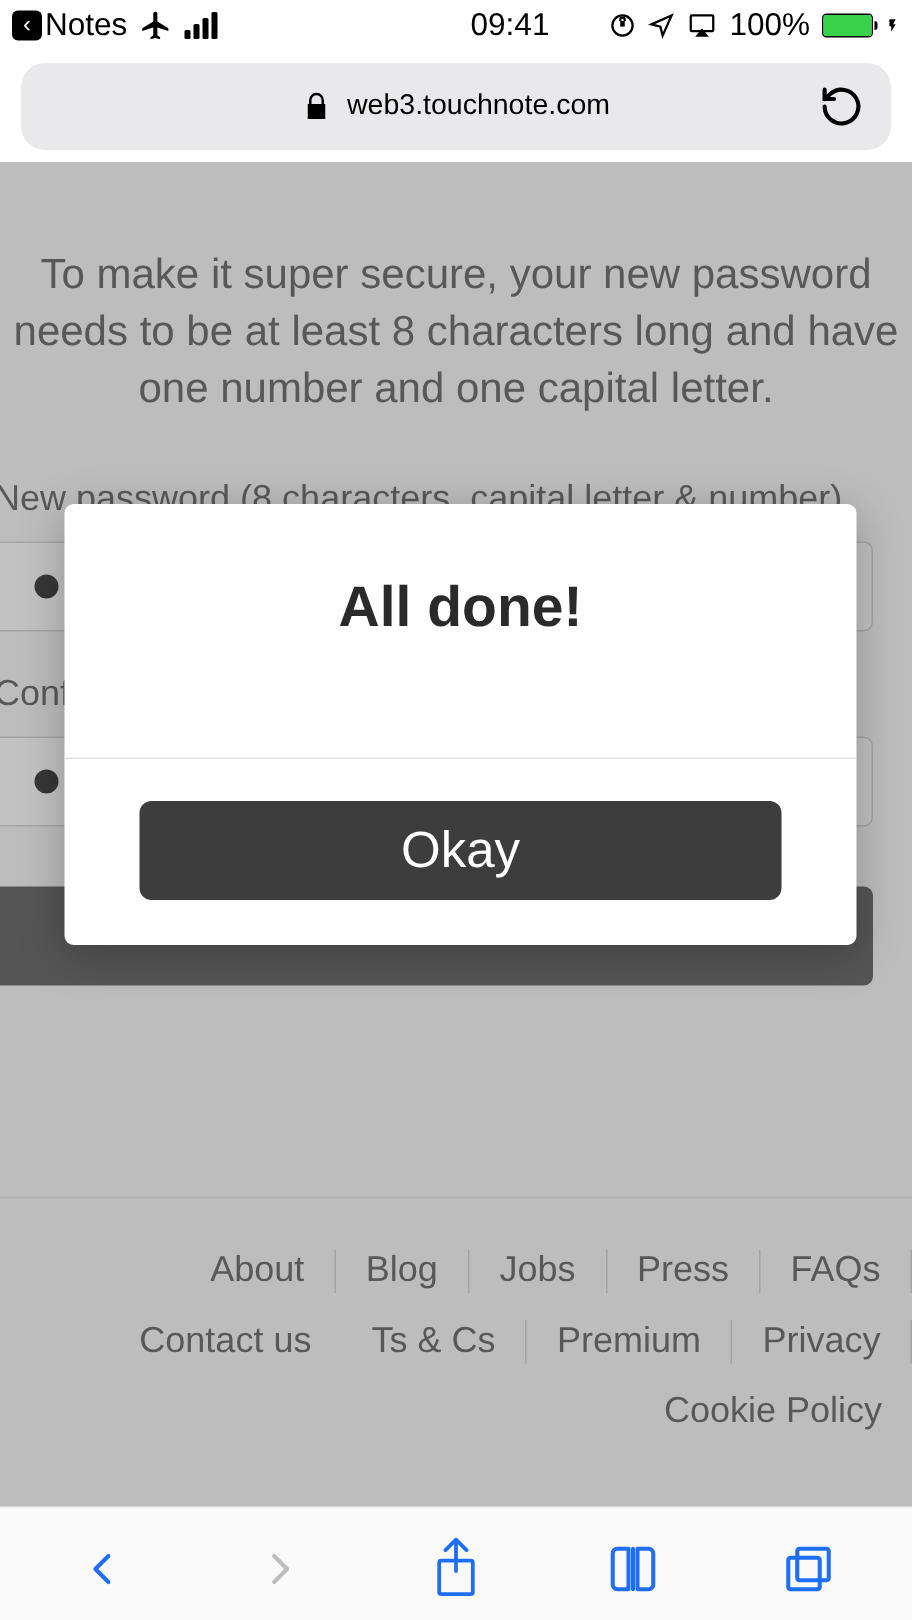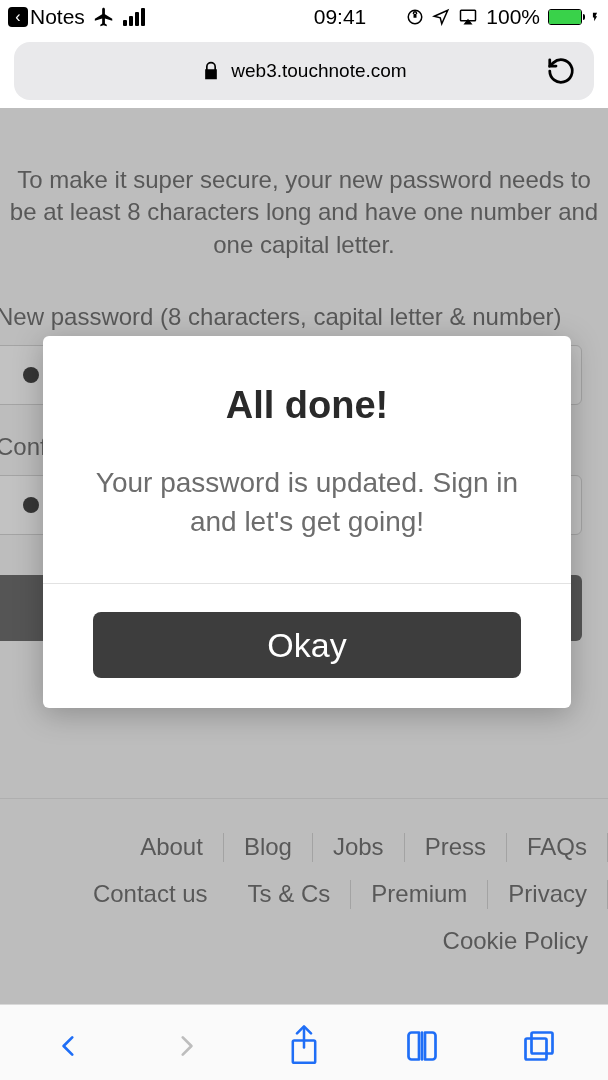--- a/index.html
+++ b/index.html
@@ -21,21 +21,21 @@
     .battery-fill{height:100%;width:100%;background:#39d24a;border-radius:1.5px;}
     .bolt{font-size:18px;}
     
     .url-wrap{padding:8px 14px;background:#fff;}
     .url-bar{height:58px;background:#e9e9eb;border-radius:16px;display:flex;align-items:center;justify-content:center;position:relative;}
     .url-text{font-size:19px;color:#000;display:flex;align-items:center;gap:10px;}
     .reload{position:absolute;right:18px;font-size:28px;color:#000;}
     
     .page{position:relative;height:896px;background:#f6f6f6;}
     .page-inner{padding:56px 0 0;}
-    .desc{font-size:24px;color:#3f3f3f;text-align:center;line-height:1.35;padding:0 4px;}
+    .desc{font-size:28px;color:#3f3f3f;text-align:center;line-height:1.35;padding:0 4px;}
     .label{font-size:24px;color:#3f3f3f;margin-top:42px;margin-left:-4px;}
     .input{margin-top:14px;height:60px;border:1px solid #c9c9c9;border-radius:6px;background:#fff;display:flex;align-items:center;padding:0 16px;margin-left:-20px;margin-right:26px;}
     .dot{width:16px;height:16px;border-radius:50%;background:#000;margin-left:26px;}
     .label2{font-size:24px;color:#3f3f3f;margin-top:28px;margin-left:-4px;}
     .submit{margin:40px -20px 0 -20px;height:66px;background:#3a3a3a;border-radius:6px;margin-right:26px;}
     .footer{position:absolute;left:0;right:0;top:690px;border-top:1px solid #ddd;padding:34px 0 0;display:flex;flex-wrap:wrap;justify-content:flex-end;gap:0;font-size:24px;color:#3f3f3f;}
     .footer a{padding:0 20px;border-right:1px solid #c7c7c7;line-height:1.2;margin-bottom:18px;white-space:nowrap;}
     .footer a:last-child{border-right:none;}
     .footer a.nb{border-right:none;}
     
@@ -152,21 +152,20 @@
     <a>Ts &amp; Cs</a>
     <a>Premium</a>
     <a>Privacy</a>
     <a class="nb">Cookie Policy</a>
   </div>
 
   <div class="scrim"></div>
   <div class="modal">
     <div class="modal-body">
       <div class="modal-title">All done!</div>
-      <div class="modal-text">Your password is updated. Sign in and let's get going!</div>
     </div>
     <div class="modal-sep"></div>
     <div class="modal-actions">
       <div class="okay">Okay</div>
     </div>
   </div>
 </div>
 
 <div class="browser-bar">
   <div class="bb-item blue">

